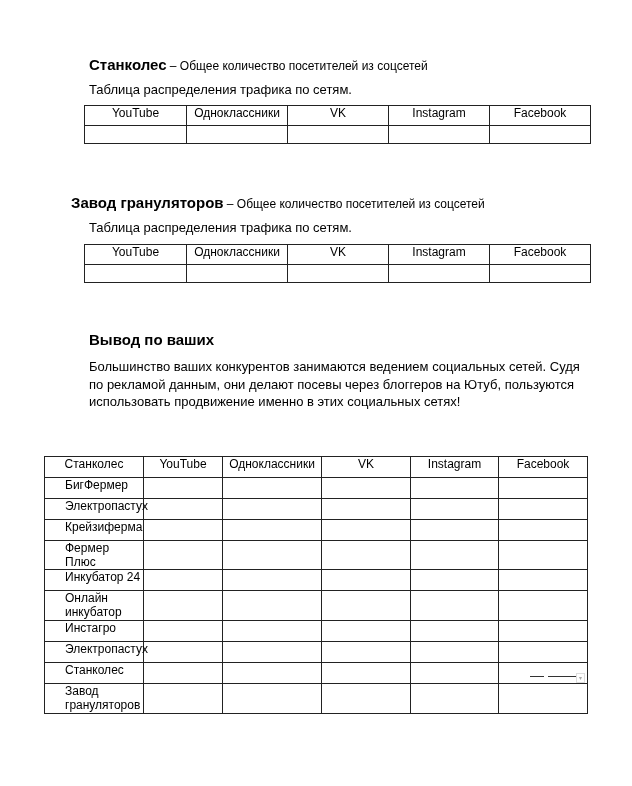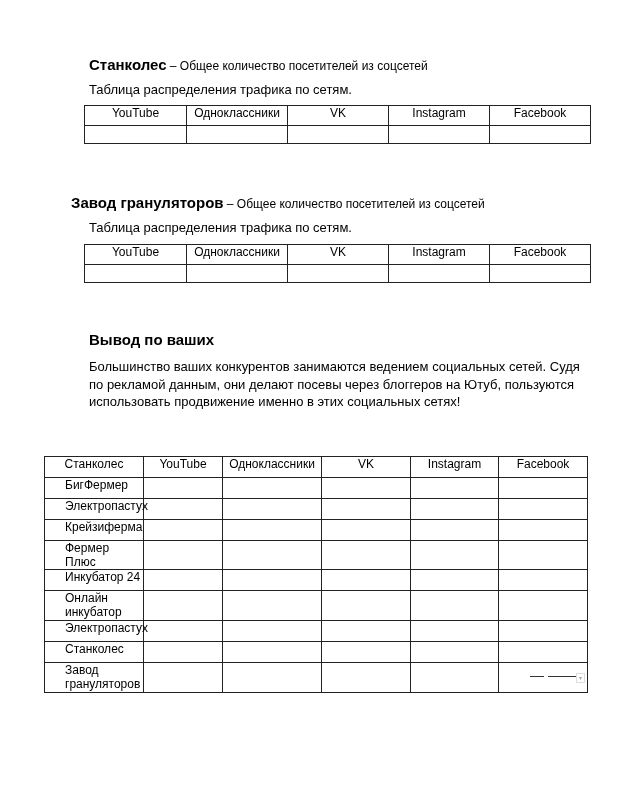--- a/index.html
+++ b/index.html
@@ -157,20 +157,28 @@
       </tr>
       <tr class="r2">
         <td class="name">Онлайн инкубатор</td>
         <td></td>
         <td></td>
         <td></td>
         <td></td>
         <td></td>
       </tr>
       <tr class="r1">
+        <td class="name">Инстагро</td>
+        <td></td>
+        <td></td>
+        <td></td>
+        <td></td>
+        <td></td>
+      </tr>
+      <tr class="r1">
         <td class="name">Электропастух</td>
         <td></td>
         <td></td>
         <td></td>
         <td></td>
         <td></td>
       </tr>
       <tr class="r1">
         <td class="name">Станколес</td>
         <td></td>

